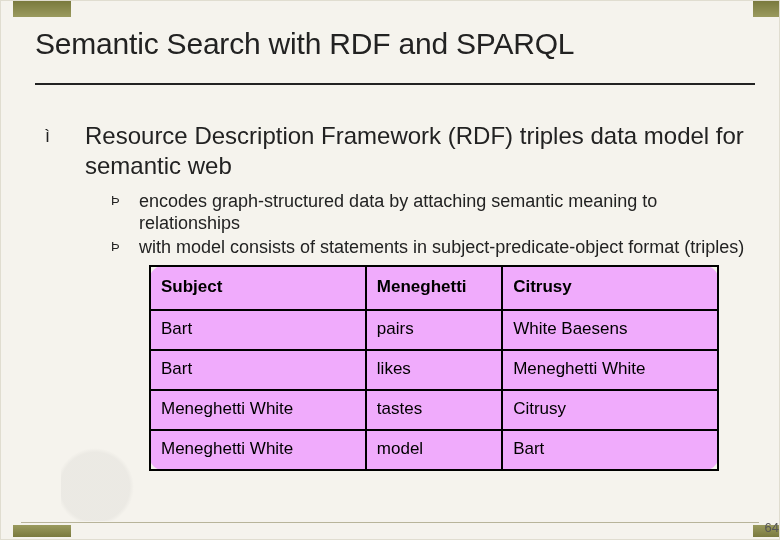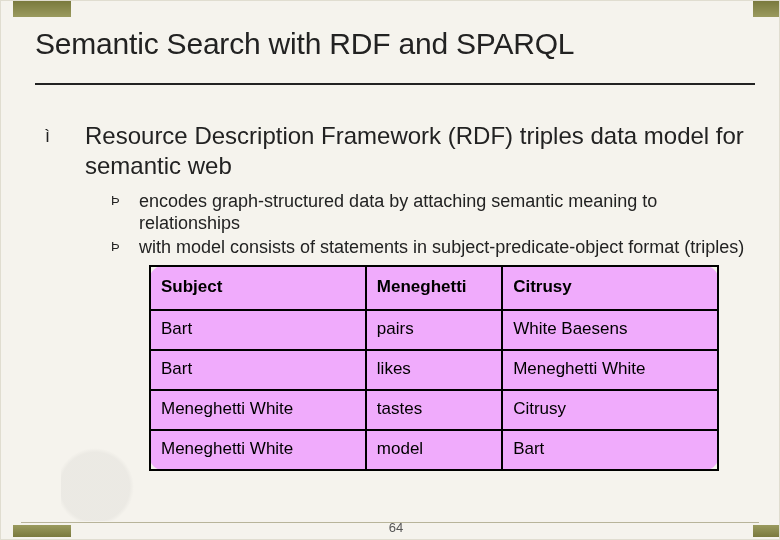--- a/index.html
+++ b/index.html
@@ -107,21 +107,21 @@
     height: 44px;
   }
   td { height: 26px; }
   col.c1 { width: 38%; }
   col.c2 { width: 24%; }
   col.c3 { width: 38%; }
 
   .pagenum {
     position: absolute;
     left: 12px; right: 0; bottom: 4px;
-    text-align: center;
+    text-align: right;
     font-size: 13px;
     color: #555;
   }
 </style>
 </head>
 <body>
 
 <div class="topstrip left"></div>
 <div class="topstrip right"></div>
 <div class="botstrip left"></div>

